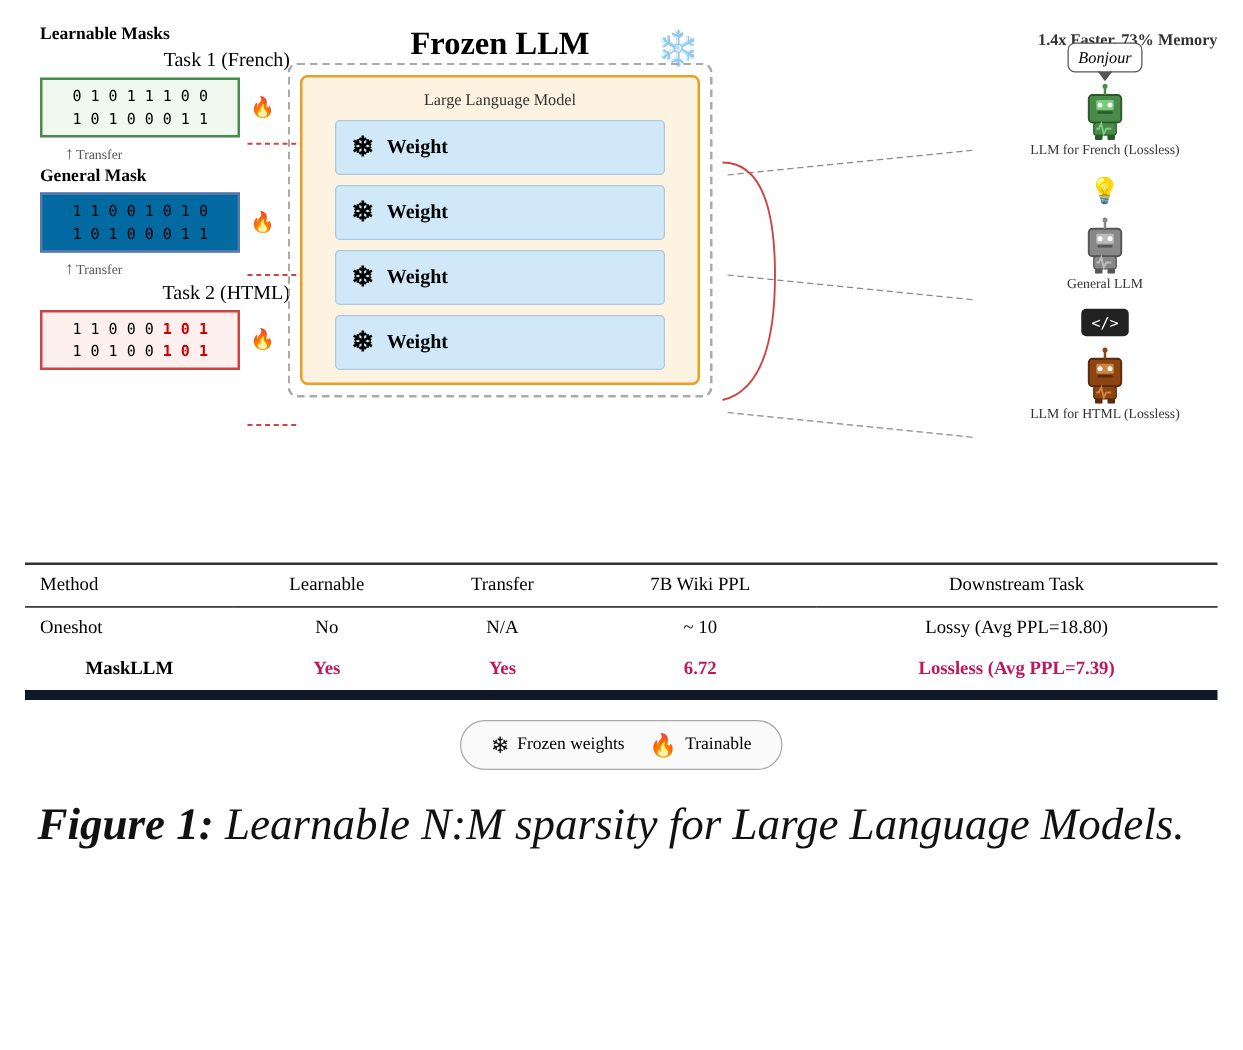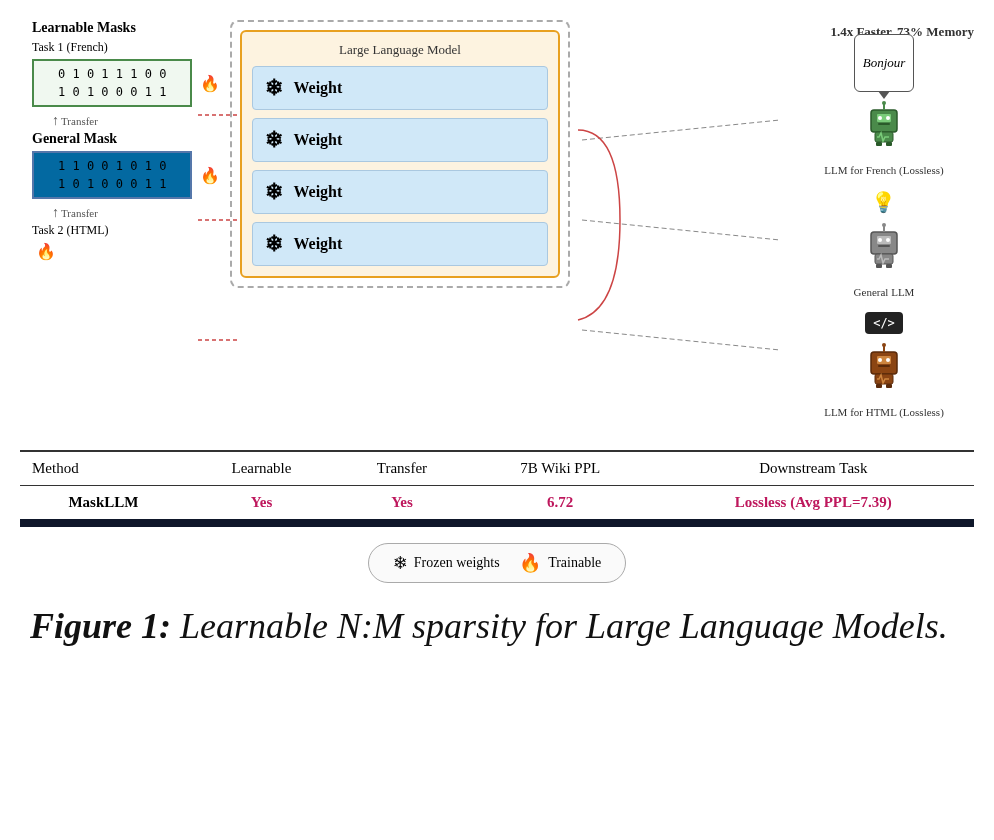--- a/index.html
+++ b/index.html
@@ -32,22 +32,23 @@
       width: 200px;
     }
 
     .mask-title {
       font-size: 14px;
       font-weight: bold;
       margin-bottom: 4px;
     }
 
     .mask-subtitle {
-      font-size: 12px;
+      font-size: 16px;
       margin-bottom: 4px;
+      text-align: right;
     }
 
     .mask-box {
       border: 2px solid #555;
       padding: 4px 24px;
       font-family: monospace;
       font-size: 12px;
       line-height: 1.5;
       display: inline-block;
       position: relative;
@@ -89,21 +90,21 @@
       border-radius: 8px;
       padding: 8px;
       background: transparent;
       position: relative;
     }
 
     .llm-inner-box {
       border: 2px solid #e8a020;
       border-radius: 6px;
       background: #fdf3e0;
-      padding: 10px 10px;
+      padding: 10px 26px;
     }
 
     .llm-label {
       text-align: center;
       font-size: 13px;
       margin-bottom: 8px;
       color: #333;
     }
 
     .weight-row {
@@ -148,34 +149,34 @@
       display: flex;
       flex-direction: column;
       align-items: center;
       margin-bottom: 14px;
     }
 
     .robot-label {
       font-size: 11px;
       text-align: center;
       color: #333;
-      margin-top: 18px;
+      margin-top: 2px;
     }
 
     
     .robot-svg {
       width: 50px;
       height: 50px;
     }
 
     .speech-bubble {
       background: white;
       border: 1.5px solid #555;
       border-radius: 6px;
-      padding: 20px 8px;
+      padding: 3px 8px;
       font-size: 13px;
       font-style: italic;
       position: relative;
       margin-bottom: 4px;
     }
 
     .speech-bubble::after {
       content: '';
       position: absolute;
       bottom: -8px;
@@ -341,26 +342,38 @@
       </div>
 
       <div class="transfer-arrow-label">
         <span class="arrow-up">↑</span>
         <span>Transfer</span>
       </div>
 
       <div class="mask-group">
         <div class="mask-subtitle">Task 2 (HTML)</div>
         <div style="display:flex; align-items:center; gap:4px;">
+          <div class="mask-box red-border">
+            <div class="mask-row">
+              1 1 0 0 0 <span class="cell-red">1 0 1</span>
+            </div>
+            <div class="mask-row">
+              1 0 1 0 0 <span class="cell-red">1 0 1</span>
+            </div>
+          </div>
           <span class="flame-icon">🔥</span>
         </div>
       </div>
     </div>
 
     <div class="center-llm">
+      <div style="position:relative; text-align:center;">
+        <span class="llm-title">Frozen LLM</span>
+        <span style="font-size:28px; position:absolute; right:10px; top:2px;">❄️</span>
+      </div>
       <div class="llm-outer-box">
         <div class="llm-inner-box">
           <div class="llm-label">Large Language Model</div>
           <div class="weight-row">
             <span class="snowflake-big">❄</span>
             <span>Weight</span>
           </div>
           <div class="weight-row">
             <span class="snowflake-big">❄</span>
             <span>Weight</span>
@@ -476,20 +489,27 @@
       <thead>
         <tr>
           <th>Method</th>
           <th>Learnable</th>
           <th>Transfer</th>
           <th>7B Wiki PPL</th>
           <th>Downstream Task</th>
         </tr>
       </thead>
       <tbody>
+        <tr class="oneshot-row">
+          <td>Oneshot</td>
+          <td>No</td>
+          <td>N/A</td>
+          <td>~ 10</td>
+          <td>Lossy (Avg PPL=18.80)</td>
+        </tr>
         <tr class="maskllm">
           <td>MaskLLM</td>
           <td class="green-val">Yes</td>
           <td class="green-val">Yes</td>
           <td class="green-val">6.72</td>
           <td class="green-val">Lossless (Avg PPL=7.39)</td>
         </tr>
       </tbody>
     </table>
   </div>

